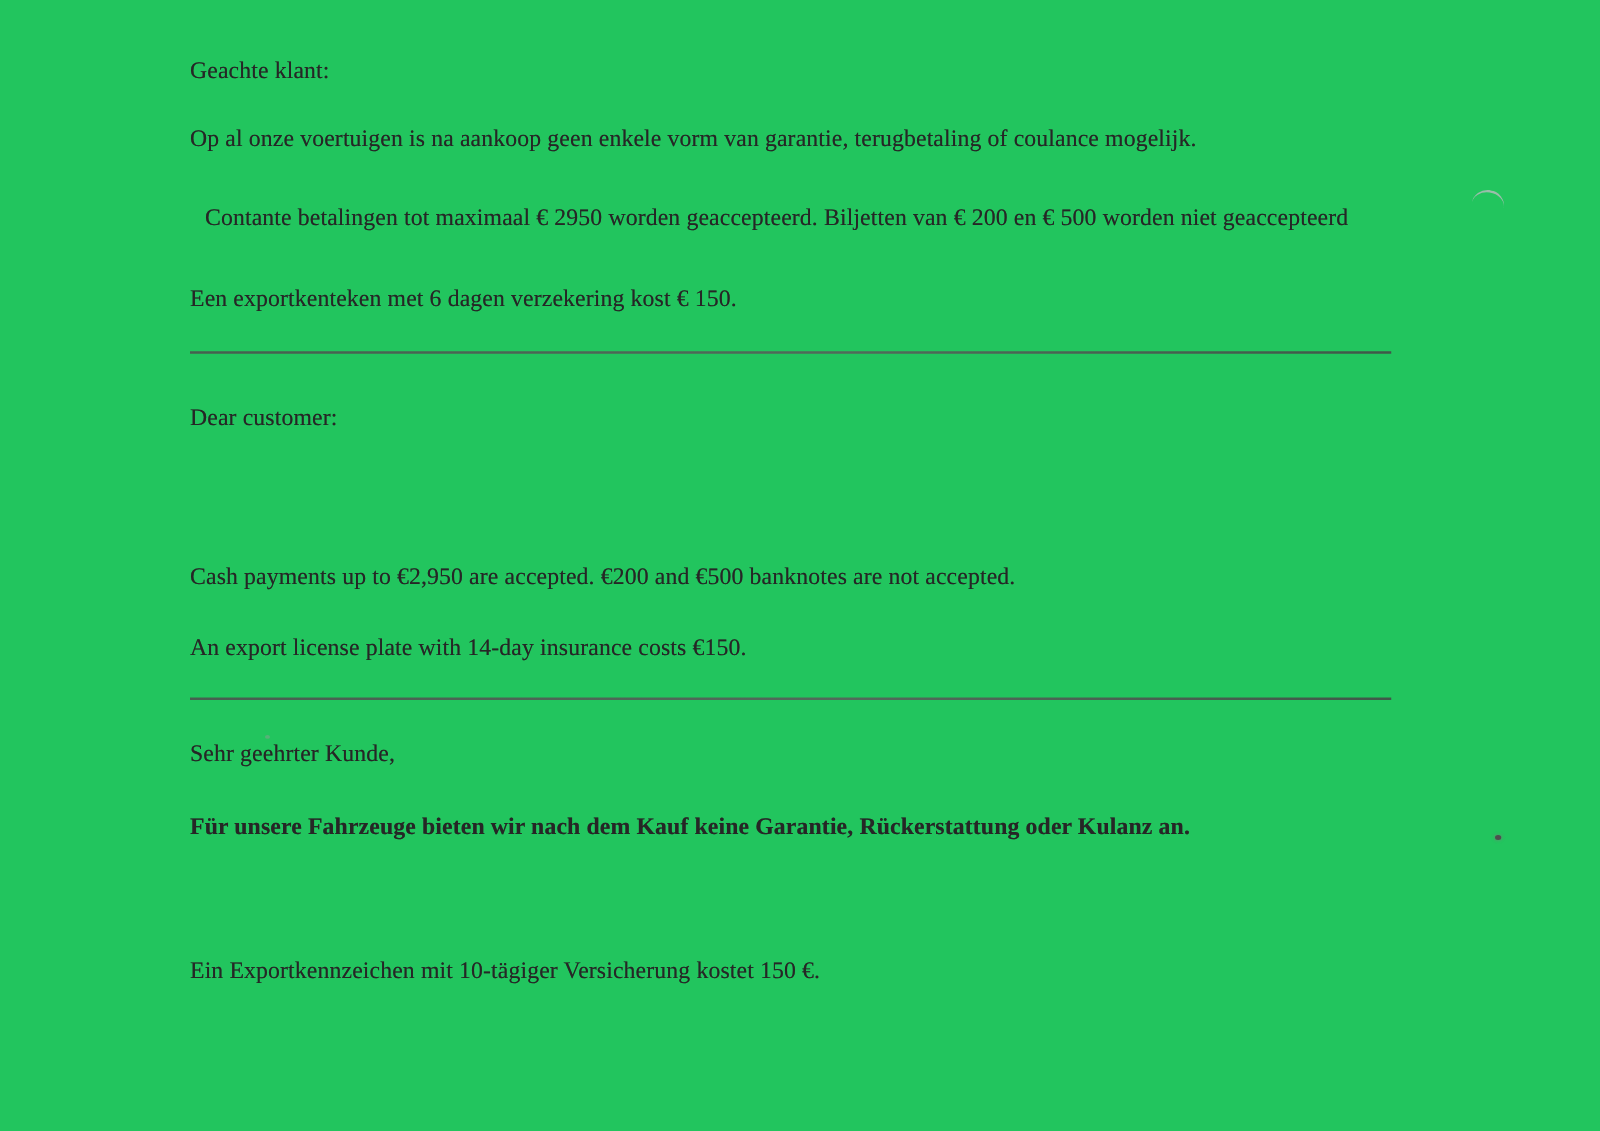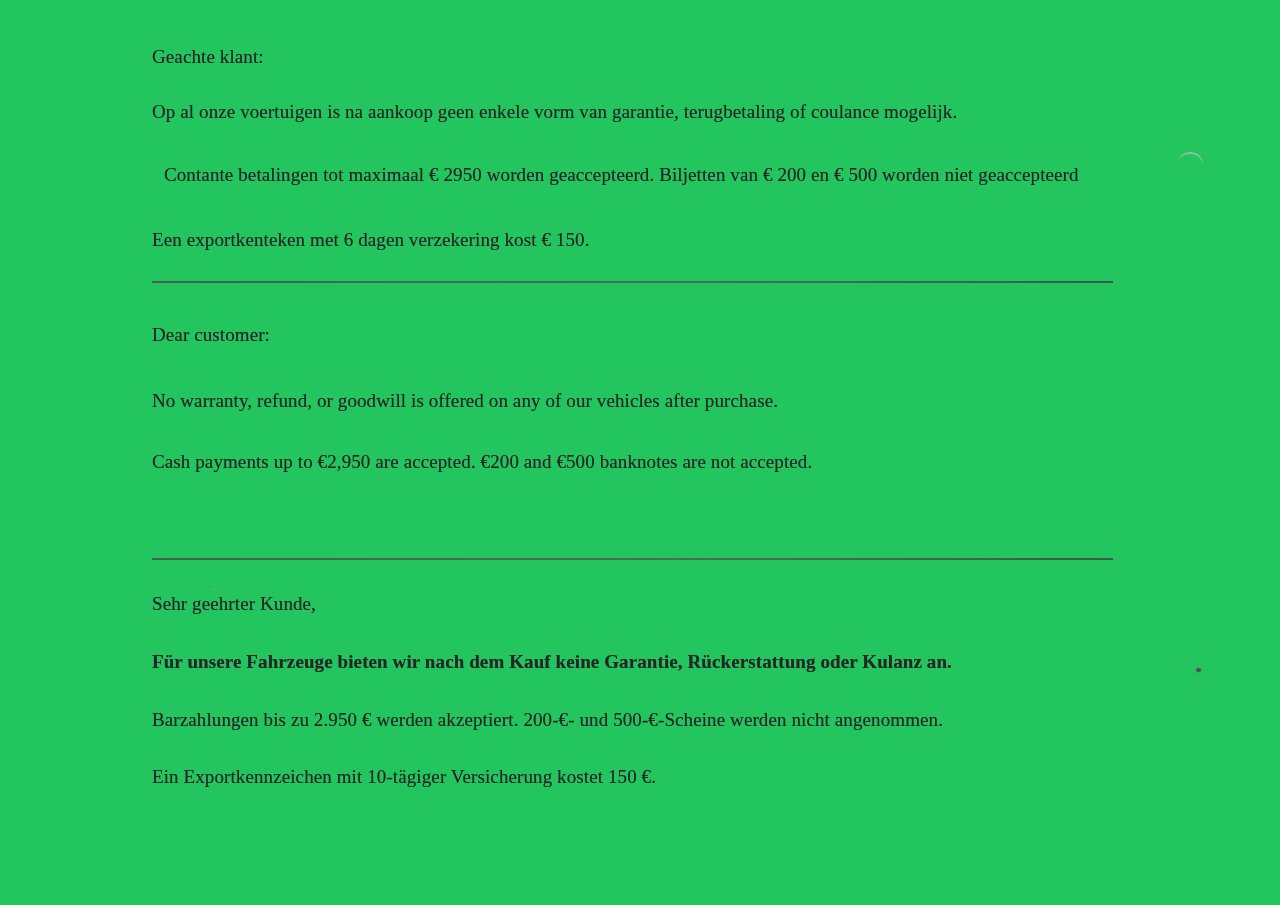--- a/index.html
+++ b/index.html
@@ -72,27 +72,26 @@
 <div class="page">
 
   <div class="line" style="top:45px;">Geachte klant:</div>
   <div class="line" style="top:100px;">Op al onze voertuigen is na aankoop geen enkele vorm van garantie, terugbetaling of coulance mogelijk.</div>
   <div class="line" style="top:163px;margin-left:12px;">Contante betalingen tot maximaal € 2950 worden geaccepteerd. Biljetten van € 200 en € 500 worden niet geaccepteerd</div>
   <div class="line" style="top:228px;">Een exportkenteken met 6 dagen verzekering kost € 150.</div>
 
   <div class="divider" style="top:281px;"></div>
 
   <div class="line" style="top:323px;">Dear customer:</div>
-  <div class="line" style="top:389px;">No warranty, refund, or goodwill is offered on any of our vehicles after purchase.</div>
   <div class="line" style="top:450px;text-align:center;">Cash payments up to €2,950 are accepted. €200 and €500 banknotes are not accepted.</div>
+  <div class="line" style="top:507px;">An export license plate with 14-day insurance costs €150.</div>
 
   <div class="divider" style="top:558px;"></div>
 
   <div class="line" style="top:592px;">Sehr geehrter Kunde,</div>
   <div class="line" style="top:650px;font-weight:bold;">Für unsere Fahrzeuge bieten wir nach dem Kauf keine Garantie, Rückerstattung oder Kulanz an.</div>
-  <div class="line" style="top:708px;">Barzahlungen bis zu 2.950 € werden akzeptiert. 200-€- und 500-€-Scheine werden nicht angenommen.</div>
   <div class="line" style="top:765px;">Ein Exportkennzeichen mit 10-tägiger Versicherung kostet 150 €.</div>
 
   <div class="artifact-curl"></div>
   <div class="artifact-dot"></div>
   <div class="artifact-speck"></div>
 
 </div>
 
 </body></html>

